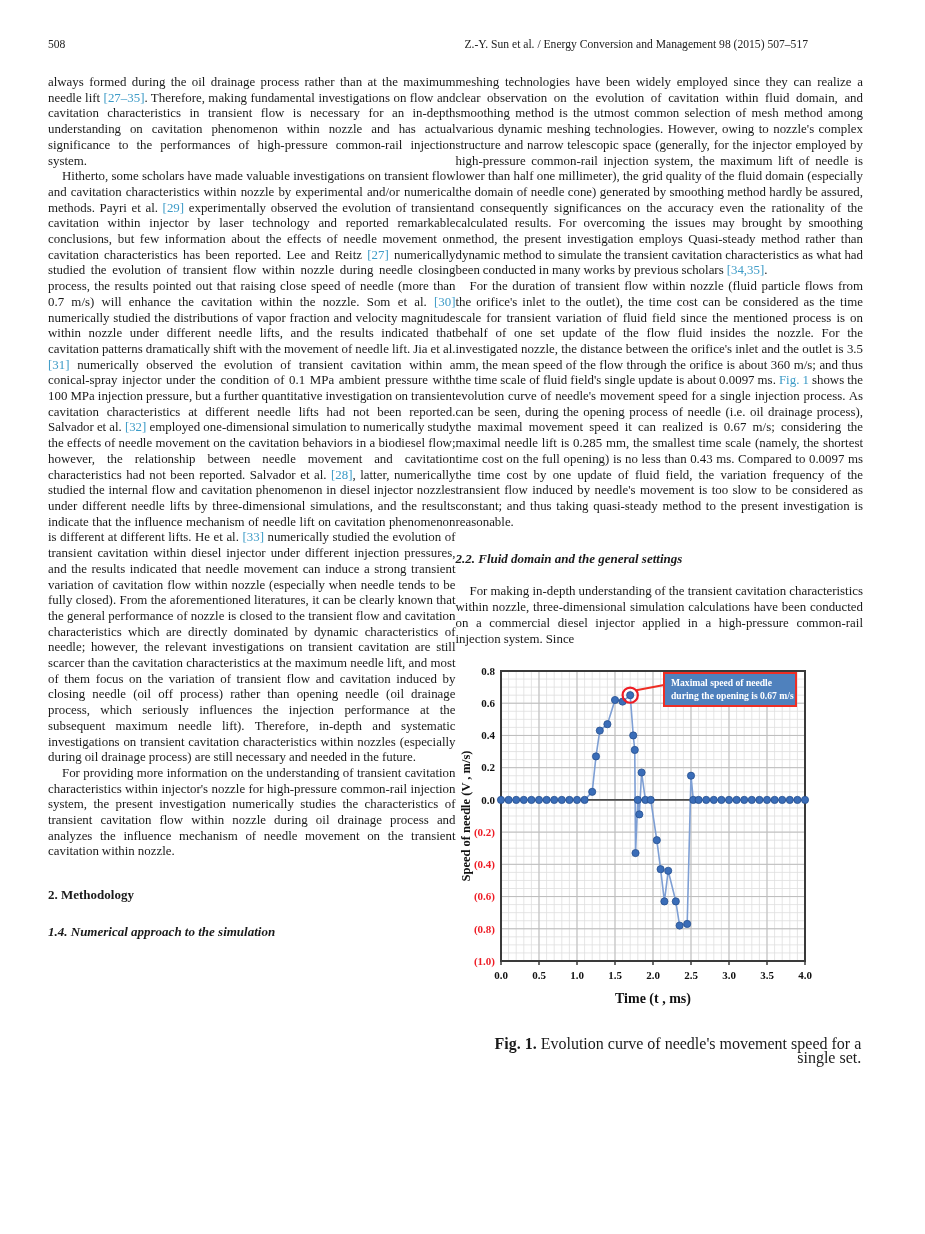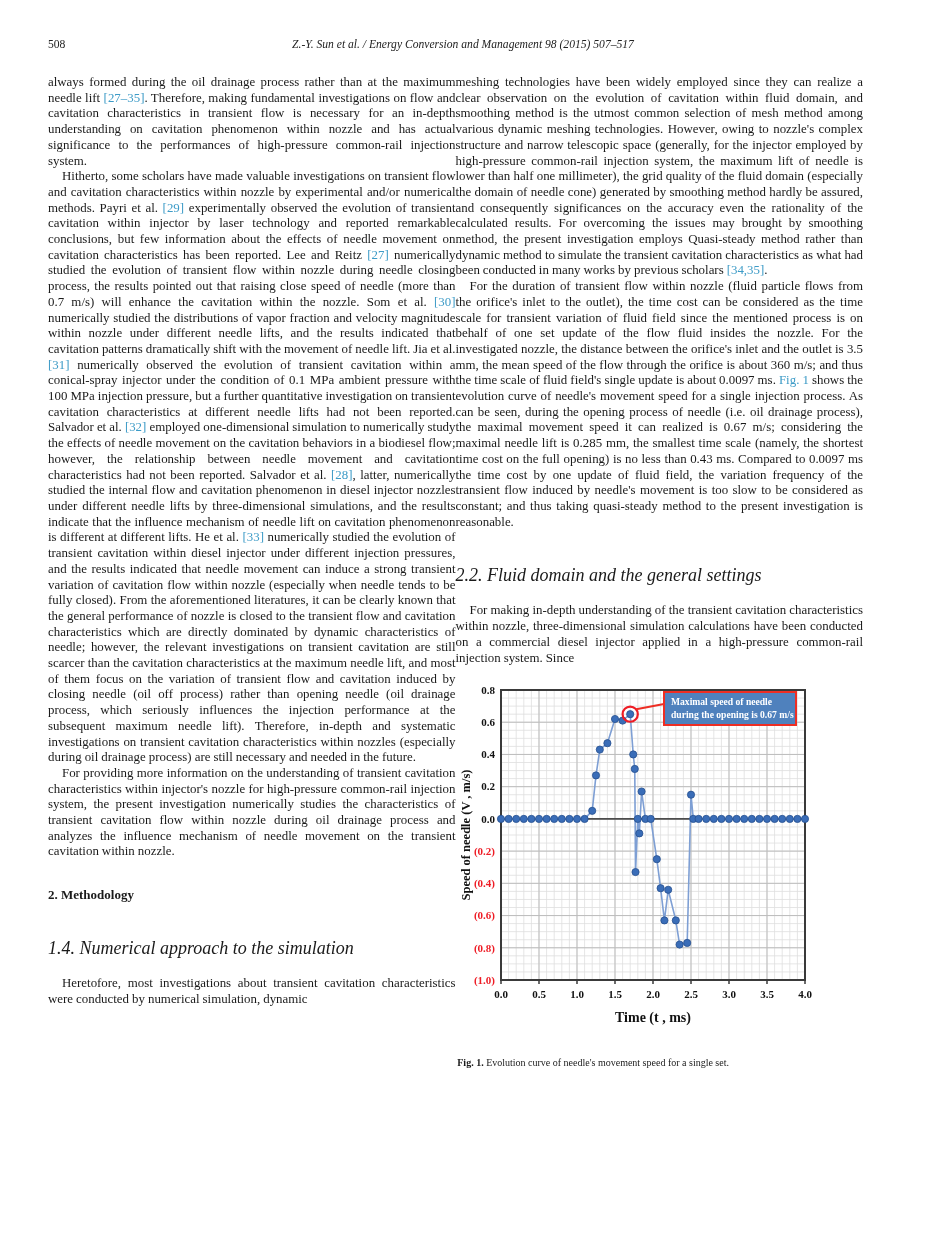--- a/index.html
+++ b/index.html
@@ -4,41 +4,41 @@
 <style>
   * { margin:0; padding:0; box-sizing:border-box; }
   html,body { background:#ffffff; }
   .page {
     width:925px; height:1234px; margin:0 auto; background:#ffffff;
     padding:38px 47px 0 48px; overflow:hidden; position:relative;
     font-family:"Liberation Serif","DejaVu Serif",serif; color:#1a1a1a;
   }
   .running-head { display:flex; align-items:baseline; font-size:11.6px; margin-bottom:24px; color:#222; }
   .running-head .pagenum { width:70px; text-align:left; }
-  .running-head .rtitle { flex:1; text-align:center; font-style:italic; }
+  .running-head .rtitle { flex:1; text-align:right; }
   .running-head .spacer { width:70px; }
   .columns { display:flex; }
   .col { width:407.5px; }
   p.para {
     font-size:12.9px; line-height:15.7px; text-align:justify; color:#1a1a1a;
     word-spacing:-0.2px;
   }
   p.para.indent { text-indent:14px; }
   .cite { color:var(--link,#3d9bc7); }
   h2.sec {
     font-size:13px; font-weight:bold; margin-top:27px; margin-bottom:12px;
   }
   h3.subsec {
-    font-size:18px; font-weight:normal; font-style:italic;
-    margin-top:35px; margin-bottom:17px;
+    font-size:13px; font-weight:bold; font-style:italic;
+    margin-top:21px; margin-bottom:17px;
   }
   figure.fig { margin-top:16px; width:404px; margin-left:auto; margin-right:auto; }
   .chart-mount { width:404px; }
   figcaption.caption {
-    margin-top:22px; font-size:10px; text-align:left; color:#1a1a1a; line-height:14px;
+    margin-top:22px; font-size:16px; text-align:right; color:#1a1a1a; line-height:14px;
   }
   figcaption.caption b { font-weight:bold; }
   svg text { font-family:"Liberation Serif","DejaVu Serif",serif; }
 </style>
 </head>
 <body>
 
 <div class="page">
 
   <header class="running-head">
@@ -48,21 +48,20 @@
   </header>
 
   <div class="columns">
 
     <div class="col">
       <p class="para"><span>always formed during the oil drainage process rather than at the maximum needle lift </span><span class="cite">[27–35]</span><span>. Therefore, making fundamental investigations on flow and cavitation characteristics in transient flow is necessary for an in-depth understanding on cavitation phenomenon within nozzle and has actual significance to the performances of high-pressure common-rail injection system.</span></p>
       <p class="para indent"><span>Hitherto, some scholars have made valuable investigations on transient flow and cavitation characteristics within nozzle by experimental and/or numerical methods. Payri et al. </span><span class="cite">[29]</span><span> experimentally observed the evolution of transient cavitation within injector by laser technology and reported remarkable conclusions, but few information about the effects of needle movement on cavitation characteristics has been reported. Lee and Reitz </span><span class="cite">[27]</span><span> numerically studied the evolution of transient flow within nozzle during needle closing process, the results pointed out that raising close speed of needle (more than 0.7 m/s) will enhance the cavitation within the nozzle. Som et al. </span><span class="cite">[30]</span><span> numerically studied the distributions of vapor fraction and velocity magnitude within nozzle under different needle lifts, and the results indicated that cavitation patterns dramatically shift with the movement of needle lift. Jia et al. </span><span class="cite">[31]</span><span> numerically observed the evolution of transient cavitation within a conical-spray injector under the condition of 0.1 MPa ambient pressure with 100 MPa injection pressure, but a further quantitative investigation on transient cavitation characteristics at different needle lifts had not been reported. Salvador et al. </span><span class="cite">[32]</span><span> employed one-dimensional simulation to numerically study the effects of needle movement on the cavitation behaviors in a biodiesel flow; however, the relationship between needle movement and cavitation characteristics had not been reported. Salvador et al. </span><span class="cite">[28]</span><span>, latter, numerically studied the internal flow and cavitation phenomenon in diesel injector nozzles under different needle lifts by three-dimensional simulations, and the results indicate that the influence mechanism of needle lift on cavitation phenomenon is different at different lifts. He et al. </span><span class="cite">[33]</span><span> numerically studied the evolution of transient cavitation within diesel injector under different injection pressures, and the results indicated that needle movement can induce a strong transient variation of cavitation flow within nozzle (especially when needle tends to be fully closed). From the aforementioned literatures, it can be clearly known that the general performance of nozzle is closed to the transient flow and cavitation characteristics which are directly dominated by dynamic characteristics of needle; however, the relevant investigations on transient cavitation are still scarcer than the cavitation characteristics at the maximum needle lift, and most of them focus on the variation of transient flow and cavitation induced by closing needle (oil off process) rather than opening needle (oil drainage process, which seriously influences the injection performance at the subsequent maximum needle lift). Therefore, in-depth and systematic investigations on transient cavitation characteristics within nozzles (especially during oil drainage process) are still necessary and needed in the future.</span></p>
       <p class="para indent"><span>For providing more information on the understanding of transient cavitation characteristics within injector's nozzle for high-pressure common-rail injection system, the present investigation numerically studies the characteristics of transient cavitation flow within nozzle during oil drainage process and analyzes the influence mechanism of needle movement on the transient cavitation within nozzle.</span></p>
       <h2 class="sec">2. Methodology</h2>
       <h3 class="subsec">1.4. Numerical approach to the simulation</h3>
-      <p class="para indent"><span>Heretofore, most investigations about transient cavitation characteristics were conducted by numerical simulation, dynamic</span></p>
     </div>
 
     <div class="col">
       <p class="para"><span>meshing technologies have been widely employed since they can realize a clear observation on the evolution of cavitation within fluid domain, and smoothing method is the utmost common selection of mesh method among various dynamic meshing technologies. However, owing to nozzle's complex structure and narrow telescopic space (generally, for the injector employed by high-pressure common-rail injection system, the maximum lift of needle is lower than half one millimeter), the grid quality of the fluid domain (especially the domain of needle cone) generated by smoothing method hardly be assured, and consequently significances on the accuracy even the rationality of the calculated results. For overcoming the issues may brought by smoothing method, the present investigation employs Quasi-steady method rather than dynamic method to simulate the transient cavitation characteristics as what had been conducted in many works by previous scholars </span><span class="cite">[34,35]</span><span>.</span></p>
       <p class="para indent"><span>For the duration of transient flow within nozzle (fluid particle flows from the orifice's inlet to the outlet), the time cost can be considered as the time scale for transient variation of fluid field since the mentioned process is on behalf of one set update of the flow fluid insides the nozzle. For the investigated nozzle, the distance between the orifice's inlet and the outlet is 3.5 mm, the mean speed of the flow through the orifice is about 360 m/s; and thus the time scale of fluid field's single update is about 0.0097 ms. </span><span class="cite">Fig. 1</span><span> shows the evolution curve of needle's movement speed for a single injection process. As can be seen, during the opening process of needle (i.e. oil drainage process), the maximal movement speed it can realized is 0.67 m/s; considering the maximal needle lift is 0.285 mm, the smallest time scale (namely, the shortest time cost on the full opening) is no less than 0.43 ms. Compared to 0.0097 ms the time cost by one update of fluid field, the variation frequency of the transient flow induced by needle's movement is too slow to be considered as constant; and thus taking quasi-steady method to the present investigation is reasonable.</span></p>
       <h3 class="subsec">2.2. Fluid domain and the general settings</h3>
       <p class="para indent"><span>For making in-depth understanding of the transient cavitation characteristics within nozzle, three-dimensional simulation calculations have been conducted on a commercial diesel injector applied in a high-pressure common-rail injection system. Since</span></p>
 
       <figure class="fig">
         <div class="chart-mount" id="chart-mount"><svg width="404" height="348" viewBox="0 0 404 348">

